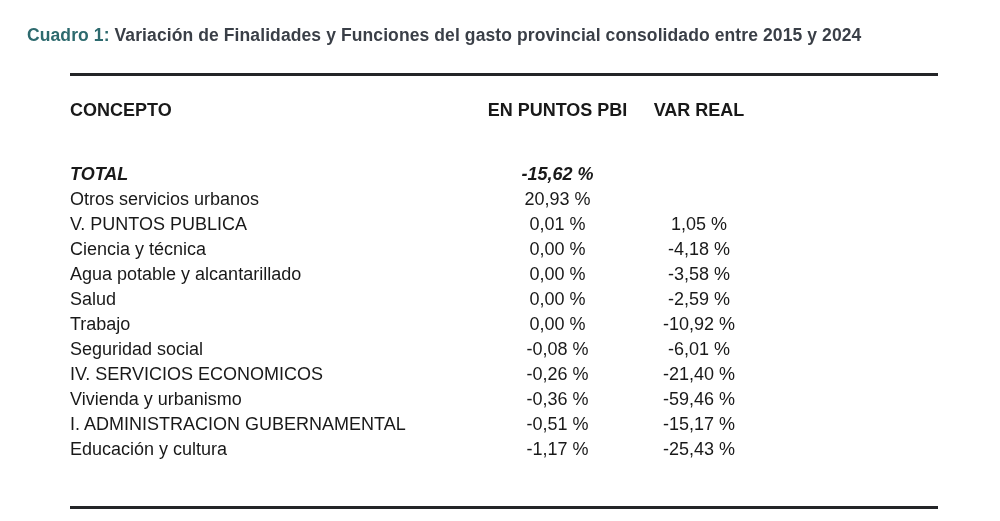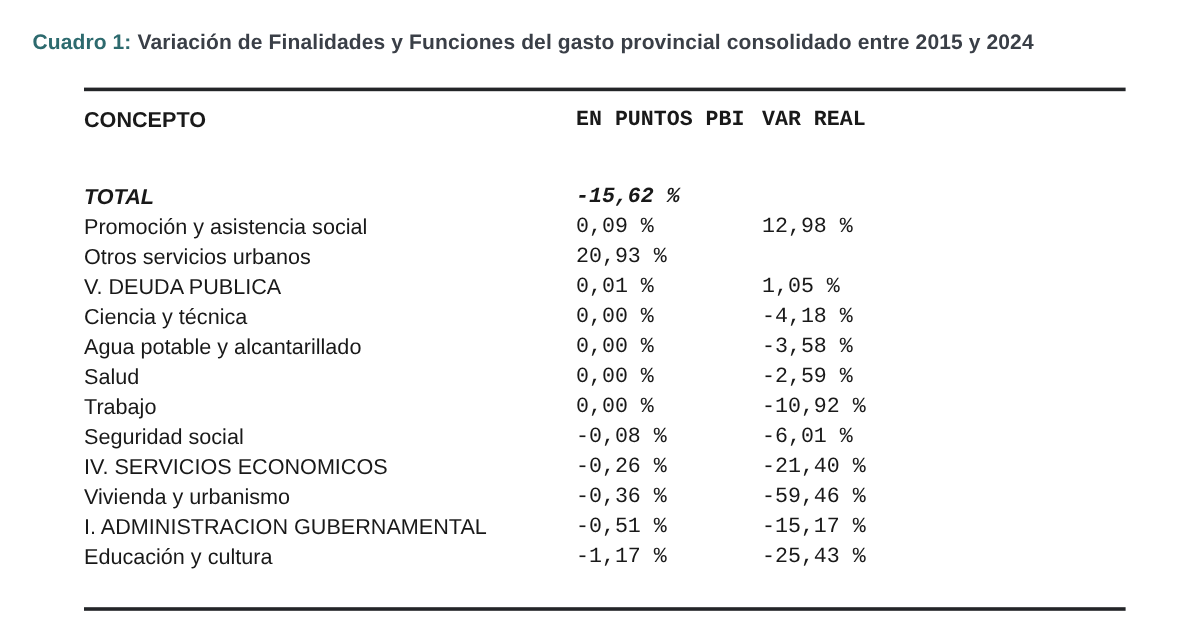--- a/index.html
+++ b/index.html
@@ -29,29 +29,29 @@
 
   .data-table {
     position: absolute;
     left: 70px;
     top: 73px;
     width: 868px;
     height: 436px;
     box-sizing: border-box;
     border-top: 3px solid var(--rule, #232528);
     border-bottom: 3px solid var(--rule, #232528);
-    padding: 12px 175px 0 0;
+    padding: 22px 175px 0 0;
   }
   .trow {
     display: grid;
     grid-template-columns: 1fr 155px 128px;
     line-height: 25px;
     font-size: 18px;
   }
-  .c2, .c3 { text-align: left; white-space: nowrap; font-family: Liberation Mono, monospace; }
+  .c2, .c3 { text-align: center; white-space: nowrap; }
   .c1 { white-space: nowrap; }
   .header-row { font-weight: bold; }
   .total-row  { font-weight: bold; font-style: italic; margin-top: 39px; }
 </style>
 </head>
 <body style="color: rgb(25, 25, 25);">
 
 <div class="page-title">
   <span class="title-prefix">Cuadro 1:</span><span class="title-rest"> Variación de Finalidades y Funciones del gasto provincial consolidado entre 2015 y 2024</span>
 </div>
@@ -63,30 +63,25 @@
     <span class="c2">EN PUNTOS PBI</span>
     <span class="c3">VAR REAL</span>
   </div>
 
   <div class="trow total-row">
     <span class="c1">TOTAL</span>
     <span class="c3">-15,62 %</span>
   </div>
 
   <div class="trow">
-    <span class="c1">Promoción y asistencia social</span>
-    <span class="c2">0,09 %</span>
-    <span class="c3">12,98 %</span>
-  </div>
-  <div class="trow">
     <span class="c1">Otros servicios urbanos</span>
     <span class="c3">20,93 %</span>
   </div>
   <div class="trow">
-    <span class="c1">V. DEUDA PUBLICA</span>
+    <span class="c1">V. PUNTOS PUBLICA</span>
     <span class="c2">0,01 %</span>
     <span class="c3">1,05 %</span>
   </div>
   <div class="trow">
     <span class="c1">Ciencia y técnica</span>
     <span class="c2">0,00 %</span>
     <span class="c3">-4,18 %</span>
   </div>
   <div class="trow">
     <span class="c1">Agua potable y alcantarillado</span>

